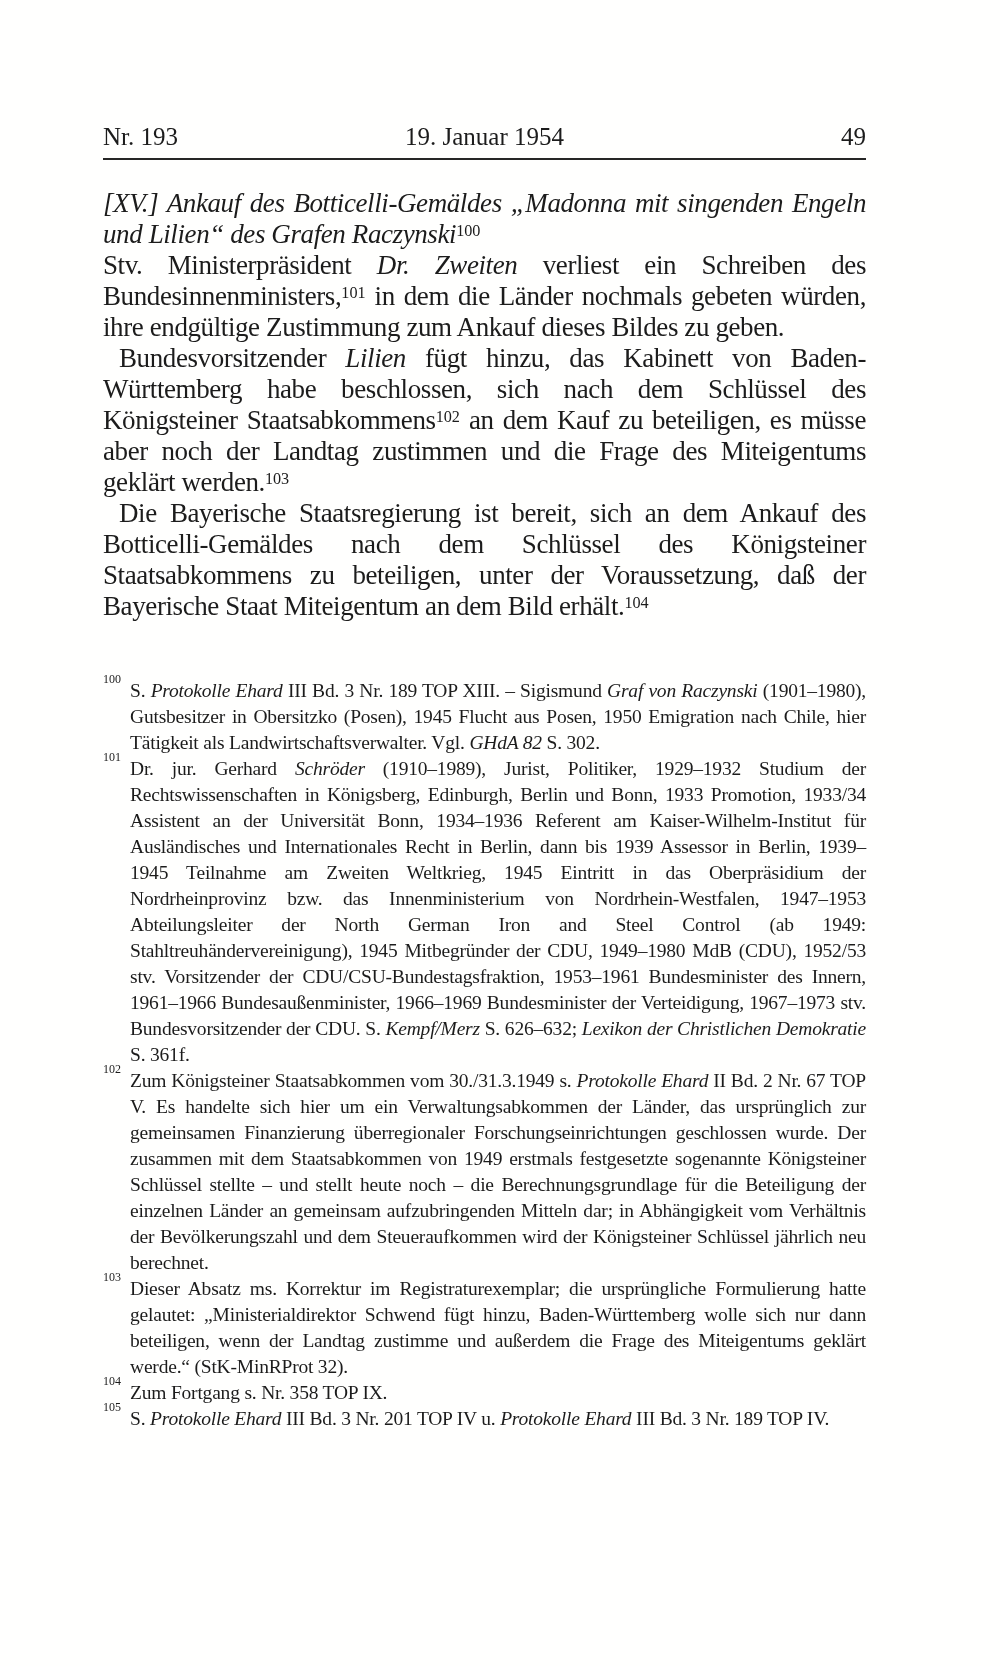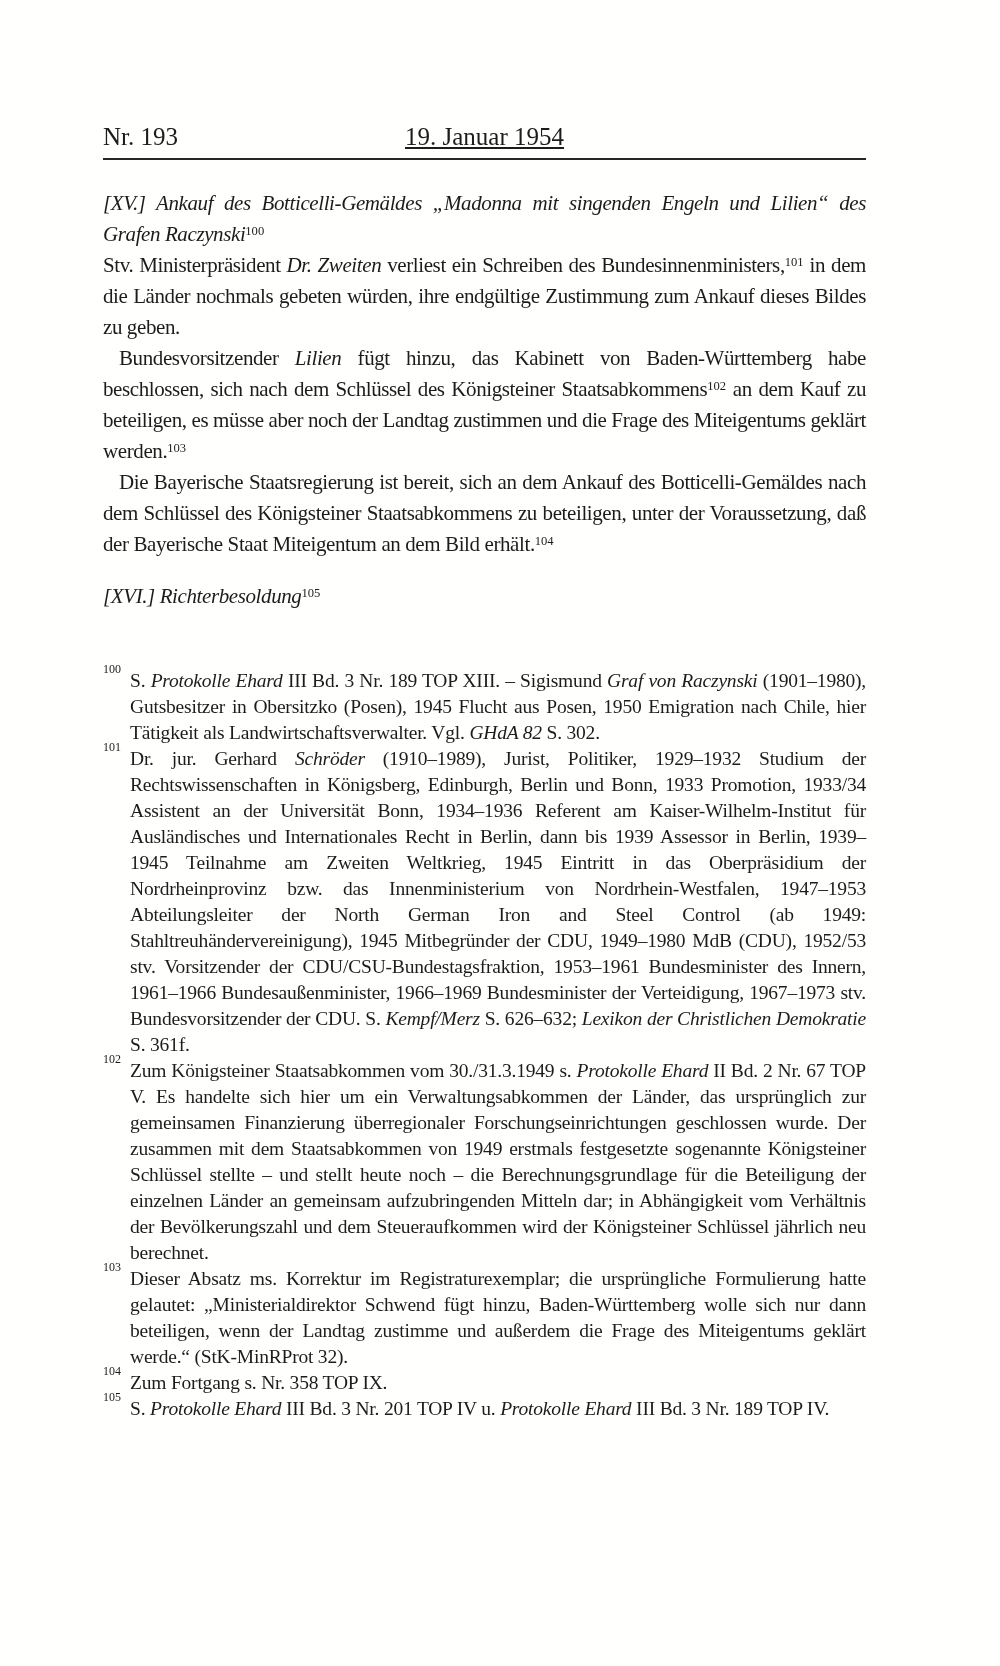--- a/index.html
+++ b/index.html
@@ -26,27 +26,27 @@
   
   .page-header {
     display: grid;
     grid-template-columns: 1fr auto 1fr;
     align-items: baseline;
     font-size: 25px;
     line-height: 26px;
     padding-bottom: 8px;
     border-bottom: 2px solid #262626;
   }
-  .page-header .hdr-center { text-align: center; text-decoration: underline; }
+  .page-header .hdr-center { text-align: center; }
   .page-header .hdr-right  { text-align: right; }
 
   
   .main-text {
     margin-top: 28px;
-    font-size: 21px;
+    font-size: 27px;
     line-height: 31px;
     letter-spacing: -0.4px;
   }
   .heading {
     text-align: left;
     margin: 0;
   }
   .para {
     margin: 0;
     text-align: justify;
@@ -89,28 +89,28 @@
 </style>
 </head>
 <body>
 
 <div class="page">
   <div class="content">
 
     <div class="page-header">
       <span class="hdr-left">Nr. 193</span>
       <span class="hdr-center">19. Januar 1954</span>
+      <span class="hdr-right">49</span>
     </div>
 
     <div class="main-text">
       <p class="para heading it"><span class="it">[XV.] Ankauf des Botticelli-Gemäldes „Madonna mit singenden Engeln und Lilien“ des Grafen Raczynski</span><sup>100</sup></p>
       <p class="para"><span>Stv. Ministerpräsident </span><span class="it">Dr. Zweiten</span><span> verliest ein Schreiben des Bundesinnenministers,</span><sup>101</sup><span> in dem die Länder nochmals gebeten würden, ihre endgültige Zustimmung zum Ankauf dieses Bildes zu geben.</span></p>
       <p class="para indent"><span>Bundesvorsitzender </span><span class="it">Lilien</span><span> fügt hinzu, das Kabinett von Baden-Württemberg habe beschlossen, sich nach dem Schlüssel des Königsteiner Staatsabkommens</span><sup>102</sup><span> an dem Kauf zu beteiligen, es müsse aber noch der Landtag zustimmen und die Frage des Miteigentums geklärt werden.</span><sup>103</sup></p>
       <p class="para indent"><span>Die Bayerische Staatsregierung ist bereit, sich an dem Ankauf des Botticelli-Gemäldes nach dem Schlüssel des Königsteiner Staatsabkommens zu beteiligen, unter der Voraussetzung, daß der Bayerische Staat Miteigentum an dem Bild erhält.</span><sup>104</sup></p>
-      <p class="para heading xvi it"><span class="it">[XVI.] Richterbesoldung</span><sup>105</sup></p>
     </div>
 
     <div class="footnotes">
       <p class="footnote">
         <sup class="fn-num">100</sup><span><span>S. </span><span class="it">Protokolle Ehard</span><span> III Bd. 3 Nr. 189 TOP XIII. – Sigismund </span><span class="it">Graf von Raczynski</span><span> (1901–1980), Gutsbesitzer in Obersitzko (Posen), 1945 Flucht aus Posen, 1950 Emigration nach Chile, hier Tätigkeit als Landwirtschaftsverwalter. Vgl. </span><span class="it">GHdA 82</span><span> S. 302.</span></span>
       </p>
       <p class="footnote">
         <sup class="fn-num">101</sup><span><span>Dr. jur. Gerhard </span><span class="it">Schröder</span><span> (1910–1989), Jurist, Politiker, 1929–1932 Studium der Rechtswissenschaften in Königsberg, Edinburgh, Berlin und Bonn, 1933 Promotion, 1933/34 Assistent an der Universität Bonn, 1934–1936 Referent am Kaiser-Wilhelm-Institut für Ausländisches und Internationales Recht in Berlin, dann bis 1939 Assessor in Berlin, 1939–1945 Teilnahme am Zweiten Weltkrieg, 1945 Eintritt in das Oberpräsidium der Nordrheinprovinz bzw. das Innenministerium von Nordrhein-Westfalen, 1947–1953 Abteilungsleiter der North German Iron and Steel Control (ab 1949: Stahltreuhändervereinigung), 1945 Mitbegründer der CDU, 1949–1980 MdB (CDU), 1952/53 stv. Vorsitzender der CDU/CSU-Bundestagsfraktion, 1953–1961 Bundesminister des Innern, 1961–1966 Bundesaußenminister, 1966–1969 Bundesminister der Verteidigung, 1967–1973 stv. Bundesvorsitzender der CDU. S. </span><span class="it">Kempf/Merz</span><span> S. 626–632; </span><span class="it">Lexikon der Christlichen Demokratie</span><span> S. 361f.</span></span>
       </p>
       <p class="footnote">

